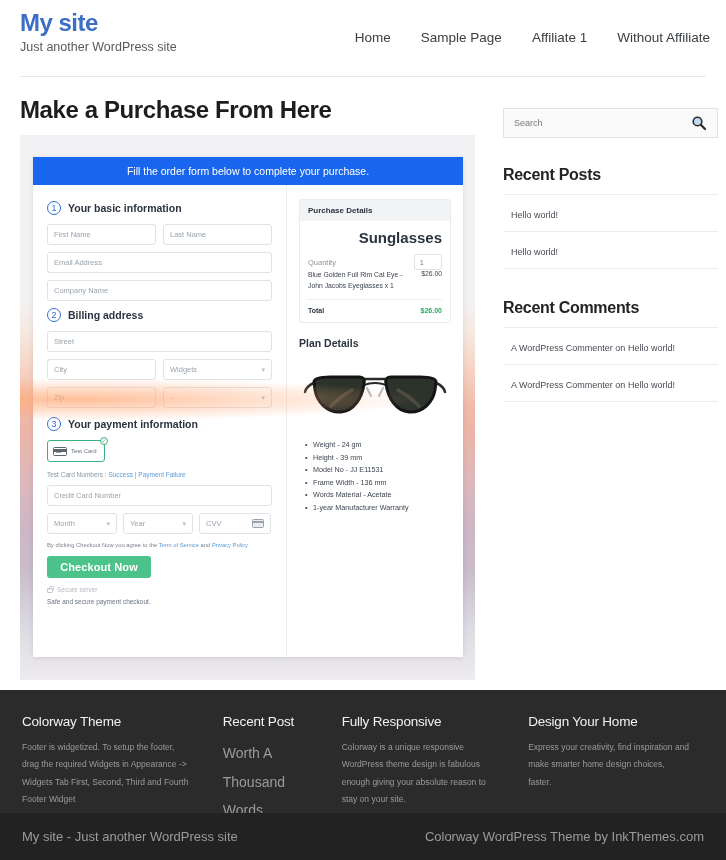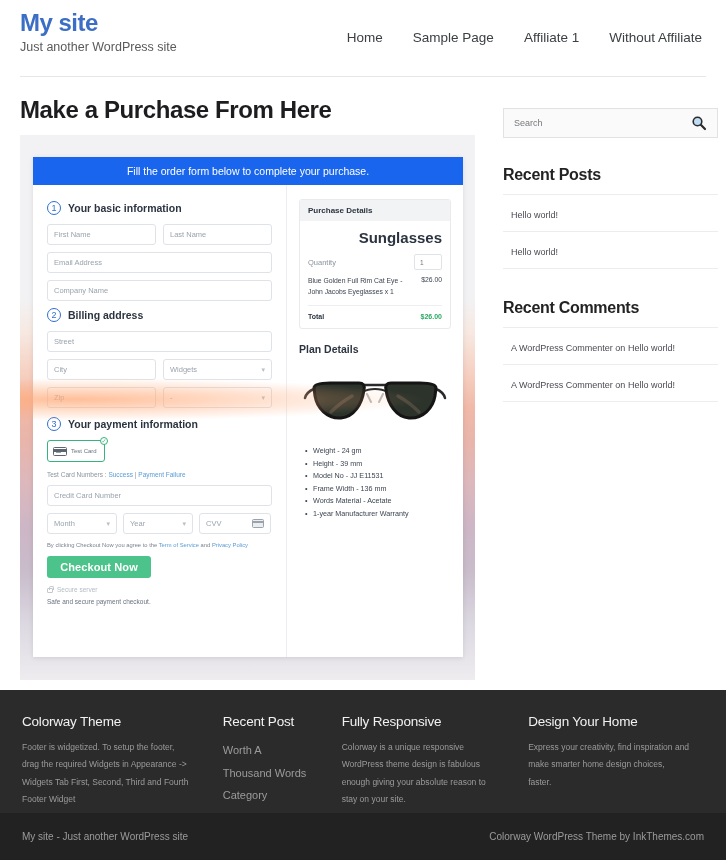--- a/index.html
+++ b/index.html
@@ -17,21 +17,21 @@
     padding: 14px 20px 0 20px;
     height: 76px;
   }
   .brand { position: absolute; left: 20px; top: 10px; }
   .site-title {
     font-size: 24px; font-weight: bold; color: #3b6ec4;
     letter-spacing: -0.5px; line-height: 1.1;
   }
   .site-tagline { font-size: 12.5px; color: #5a5a5a; margin-top: 4px; }
   .main-nav {
-    position: absolute; right: 24px; top: 30px;
+    position: absolute; right: 16px; top: 30px;
     display: flex; gap: 30px; align-items: center;
   }
   .nav-link {
     font-size: 13.5px; color: #3c4043; text-decoration: none;
     white-space: nowrap;
   }
   .header-rule {
     position: absolute; left: 20px; right: 20px; top: 76px;
     height: 1px; background: #e6e6e6;
   }
@@ -159,21 +159,21 @@
   .safe-text { font-size: 6.5px; color: #6b7280; }
 
   
   .pd-card { border: 1px solid #e8eaec; border-radius: 3px; background:#fff; }
   .pd-head {
     background: #f2f3f5; padding: 6px 8px; font-size: 8px;
     color: #2b3440; font-weight: 600;
   }
   .pd-body { padding: 8px; }
   .pd-product { font-size: 15px; color: #2b3440; font-weight: 600; margin-bottom: 8px; text-align: right; }
-  .pd-qty-row { display: flex; align-items: center; justify-content: space-between; margin-bottom: 6px; }
+  .pd-qty-row { display: flex; align-items: center; justify-content: space-between; margin-bottom: 0; }
   .pd-qty-label { font-size: 7.5px; color: #8b949e; }
   .pd-qty-input {
     width: 28px; height: 16px; border: 1px solid #dfe3e8; border-radius: 2px;
     font-size: 6.5px; color: #6b7280; display:flex; align-items:center; padding-left:5px;
   }
   .pd-item-row { display: flex; justify-content: space-between; gap: 6px; padding-bottom: 8px; border-bottom: 1px solid #eceef0; }
   .pd-item-name { font-size: 6.8px; color: #3c4450; line-height: 1.55; }
   .pd-item-price { font-size: 6.8px; color: #3c4450; white-space: nowrap; }
   .pd-total-row { display: flex; justify-content: space-between; padding-top: 7px; }
   .pd-total-label { font-size: 7px; color: #2b3440; font-weight: 700; }
@@ -219,29 +219,29 @@
   .fcol { padding-right: 14px; }
   .fcol-1 { width: 206px; }
   .fcol-2 { width: 114px; }
   .fcol-3 { width: 190px; }
   .fcol-4 { width: 196px; }
   .fcol-title {
     font-size: 13.5px; color: #f1f1f1; margin-bottom: 10px; letter-spacing: -0.2px;
   }
   .fcol-text { font-size: 8.5px; color: #9b9b9b; line-height: 2.05; }
   .fcol-list { list-style: none; }
-  .fcol-list li { font-size: 11px; color: #9b9b9b; line-height: 2.05; }
+  .fcol-list li { font-size: 14px; color: #9b9b9b; line-height: 2.05; }
 
   .footer-bottom {
     position: absolute; left: 0; top: 813px; width: 726px; height: 47px;
     background: #222222;
     display: flex; align-items: center; justify-content: space-between;
     padding: 0 22px;
   }
-  .fb-text { font-size: 10px; color: #9b9b9b; }
+  .fb-text { font-size: 13px; color: #9b9b9b; }
 </style>
 </head>
 <body>
 
 <div class="page">
 
   <div class="site-header">
     <div class="brand">
       <div class="site-title">My site</div>
       <div class="site-tagline">Just another WordPress site</div>

